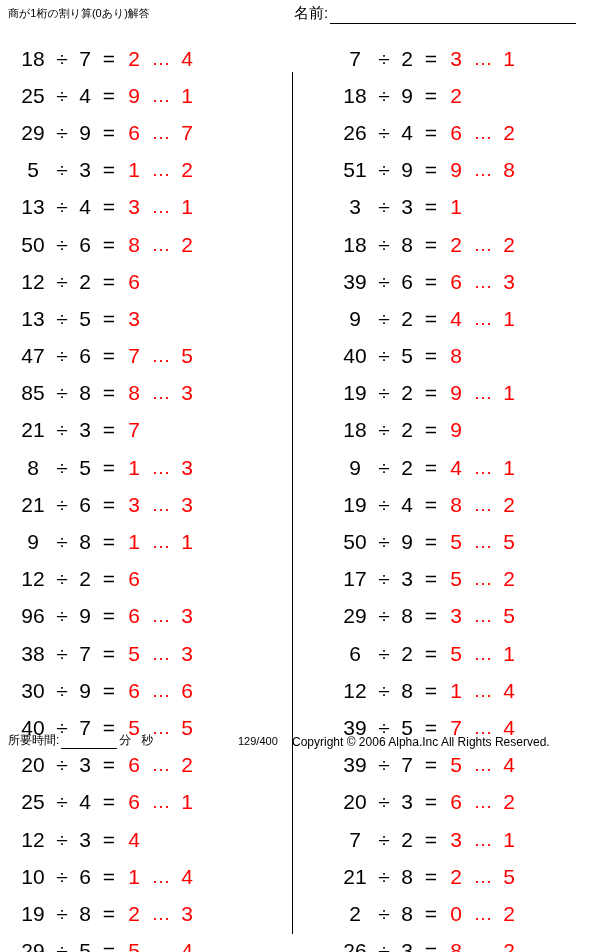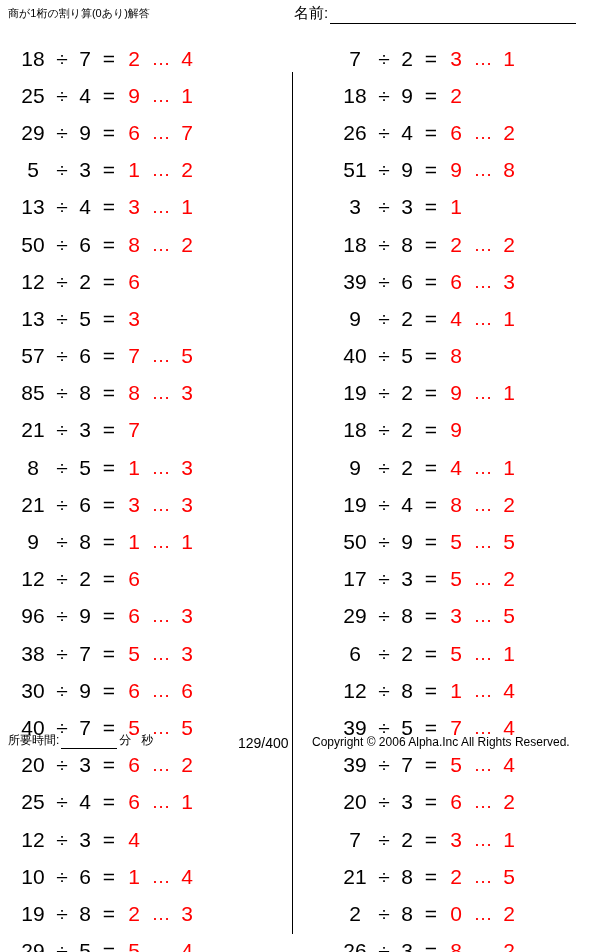--- a/index.html
+++ b/index.html
@@ -137,25 +137,25 @@
     border-bottom: 1px solid #000;
     height: 18px;
     margin: 0 2px;
   }
   .time-unit1 { padding: 0 10px 0 0; }
   .time-unit2 { }
   .page-no {
     position: absolute;
     left: 238px;
     top: 11px;
-    font-size: 14px;
+    font-size: 11px;
   }
   .copyright {
     position: absolute;
-    left: 312px;
+    left: 292px;
     top: 11px;
     font-size: 12px;
     white-space: nowrap;
   }
 </style>
 </head>
 <body>
 
 <div class="page">
 
@@ -231,21 +231,21 @@
           <span class="cell ans">6</span>
         </div>
         <div class="row">
           <span class="cell n1">13</span>
           <span class="cell op">÷</span>
           <span class="cell n2">5</span>
           <span class="cell eq">=</span>
           <span class="cell ans">3</span>
         </div>
         <div class="row">
-          <span class="cell n1">57</span>
+          <span class="cell n1">47</span>
           <span class="cell op">÷</span>
           <span class="cell n2">6</span>
           <span class="cell eq">=</span>
           <span class="cell ans">7</span>
           <span class="cell dots">…</span>
           <span class="cell rem">5</span>
         </div>
         <div class="row">
           <span class="cell n1">85</span>
           <span class="cell op">÷</span>

